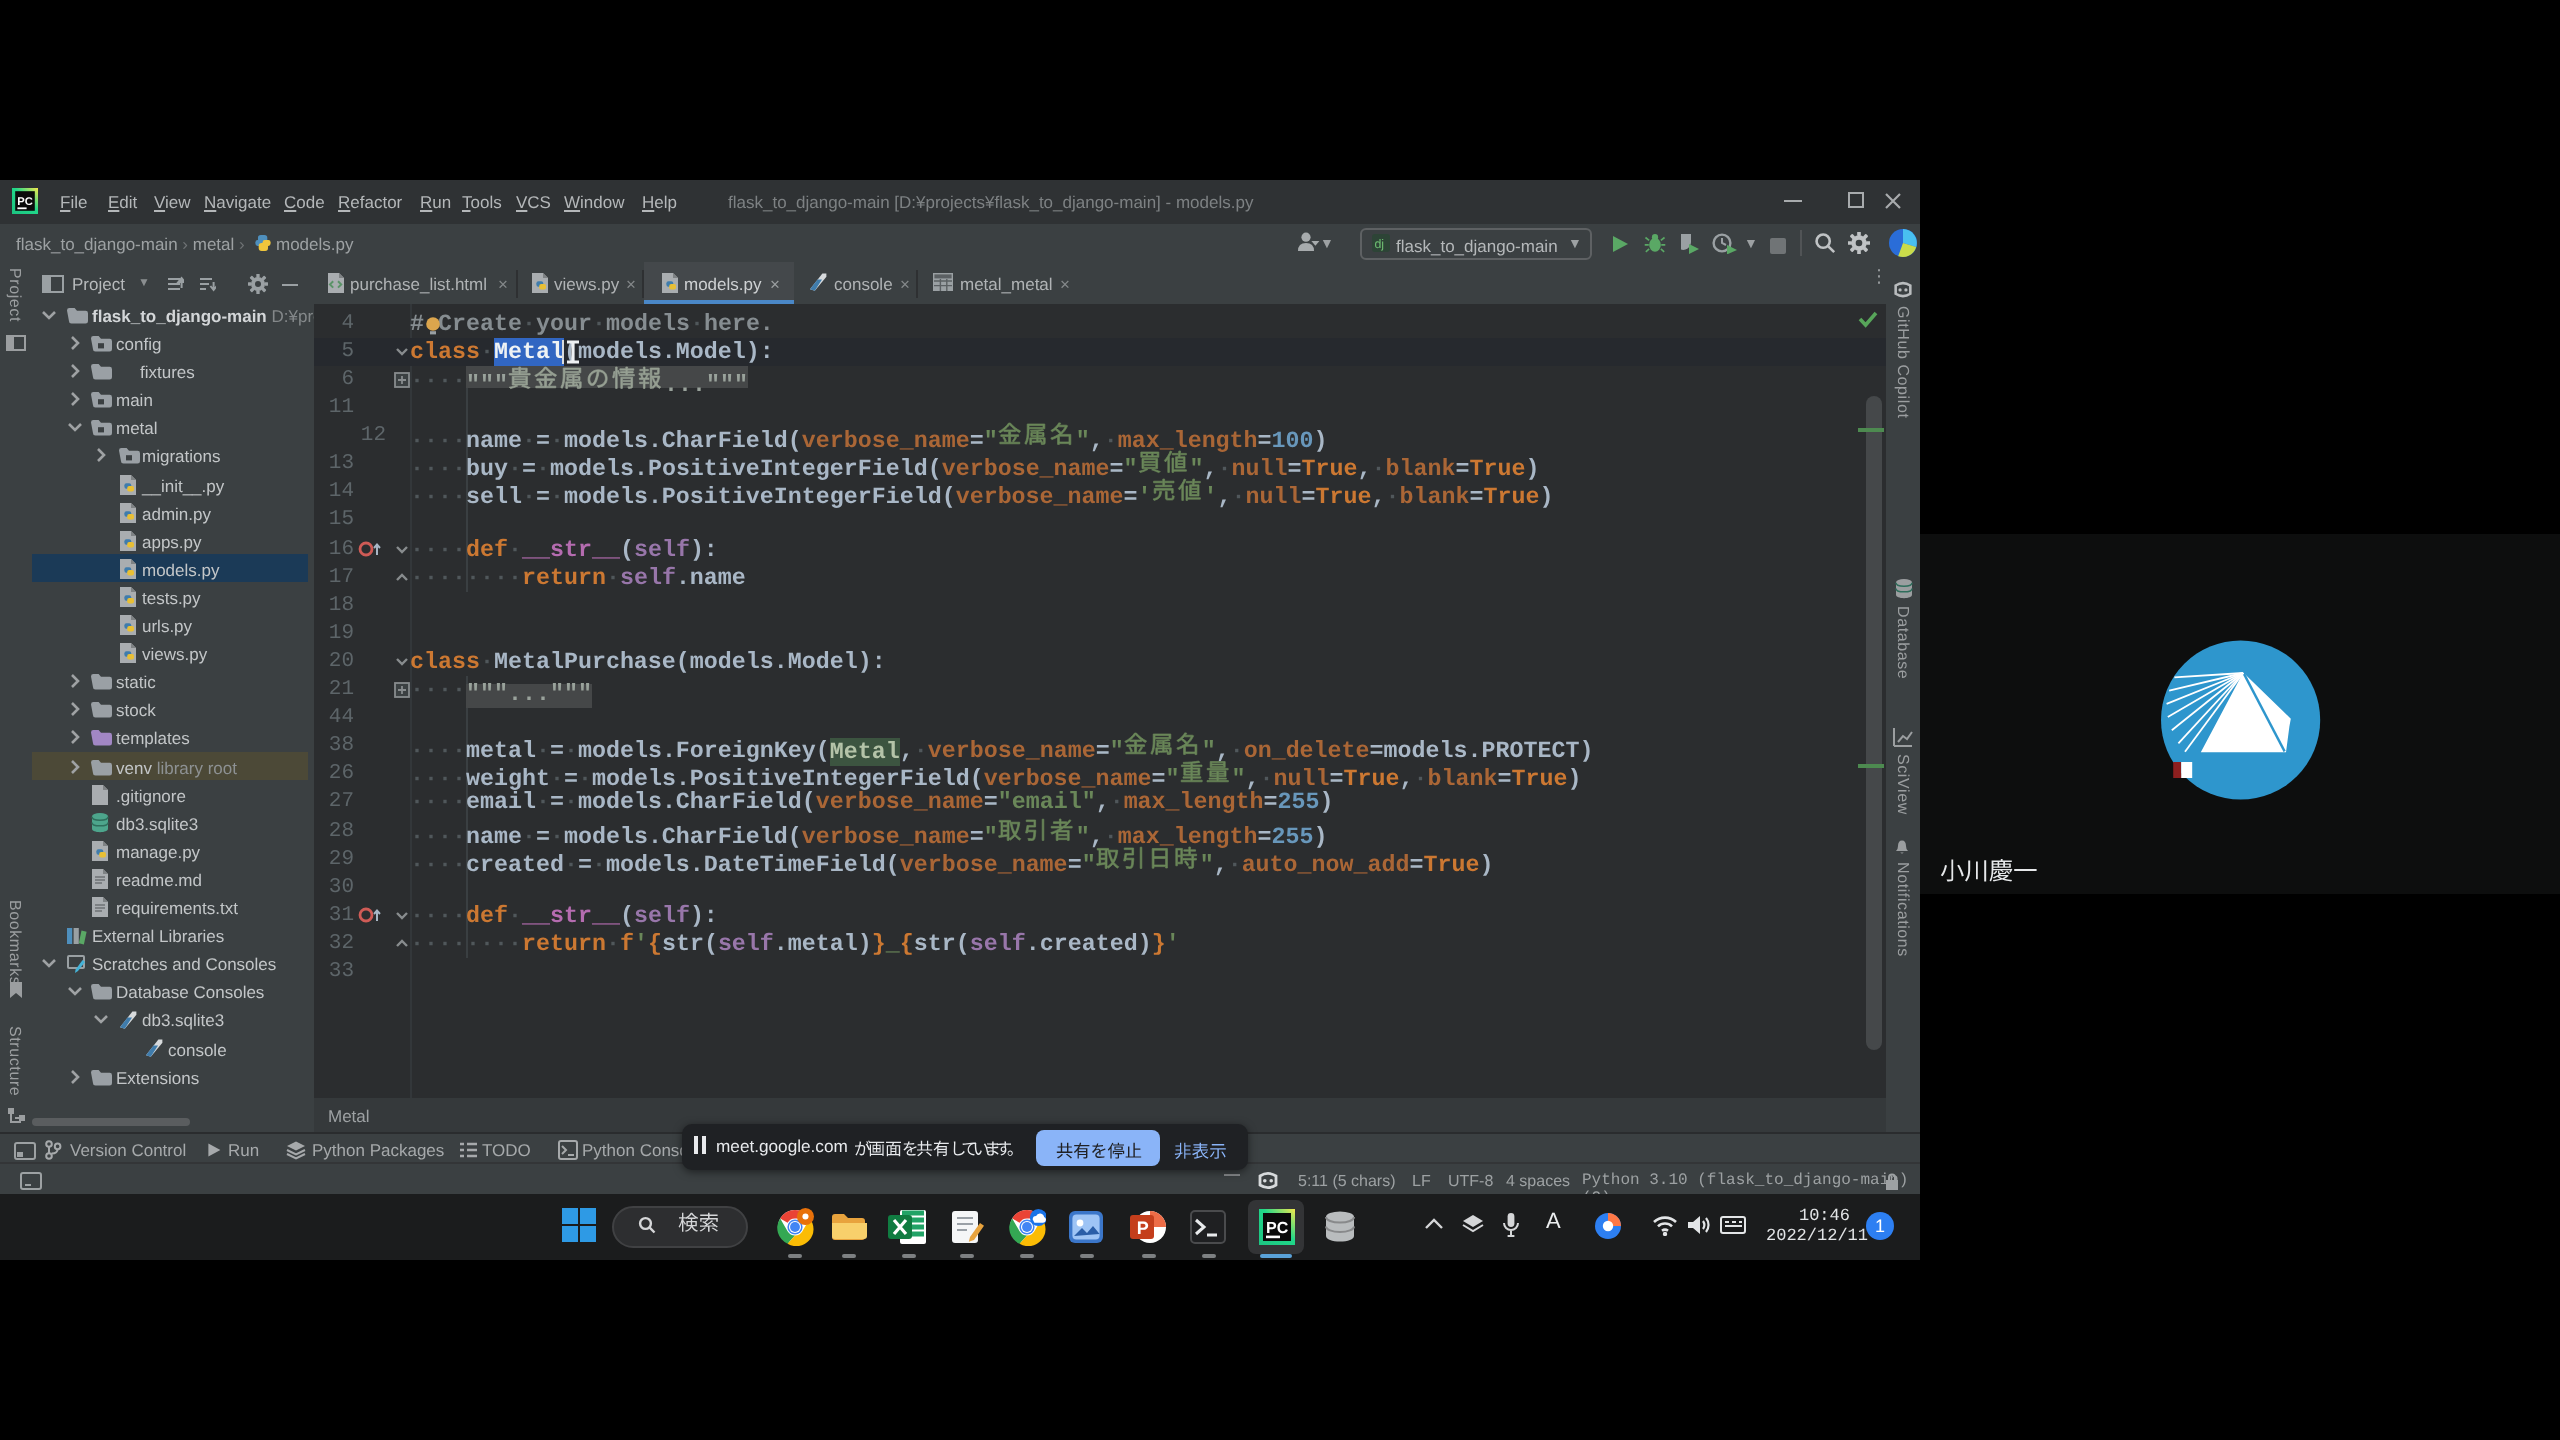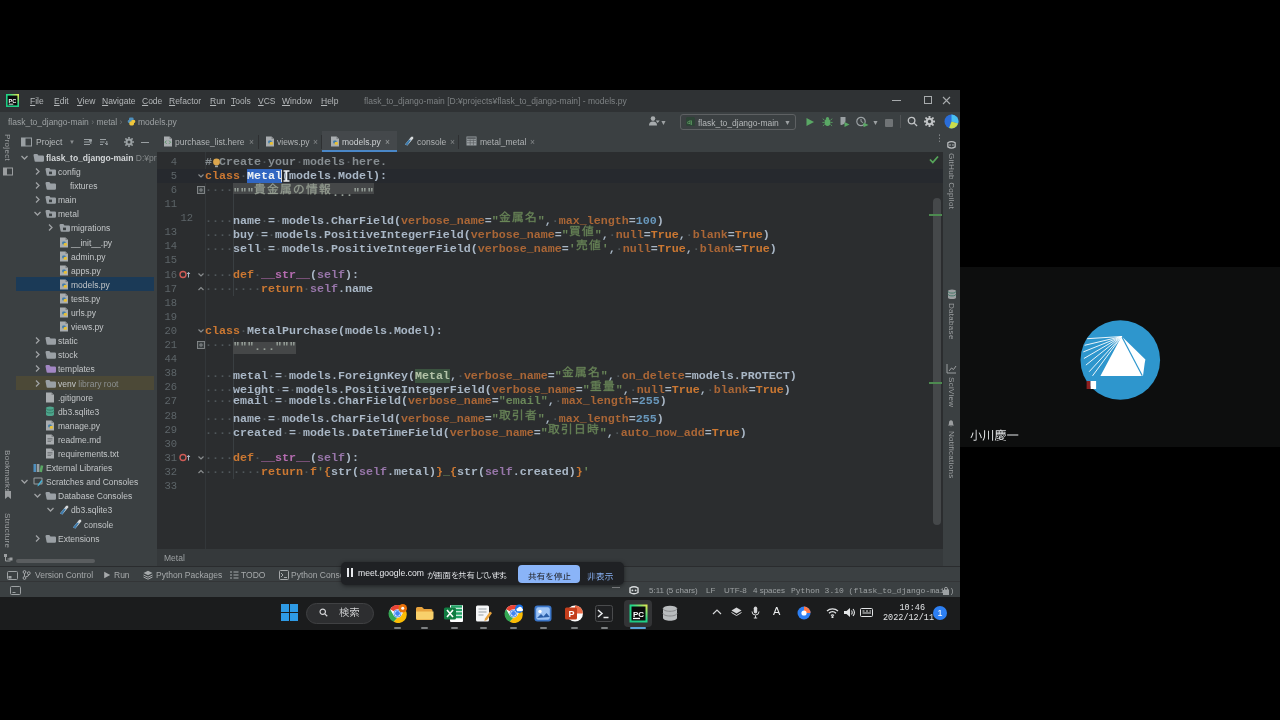--- a/index.html
+++ b/index.html
@@ -143,21 +143,21 @@
         <rect x="4.166666666666667" y="-0.16666666666666669" width="1.6666666666666667" height="2.0" rx="0.4166666666666667" fill="#9aa0a3" transform="rotate(315 5.0 5.0)"></rect>
         <circle cx="5.0" cy="5.0" r="3.5000000000000004" fill="#9aa0a3"></circle>
         <circle cx="5.0" cy="5.0" r="1.5" fill="#3b4042"></circle>
       </svg>
 <div class="abs" style="left:125px;top:10.5px;width:8px;height:1.2px;background:#9aa0a3"></div>
 <svg class="abs" style="left:147px;top:5px;" width="10" height="11" viewBox="0 0 10 11">
         <path d="M1 0.5 h5.5 L9 3 v7.5 h-8 z" fill="#a9adb0"></path>
 <path d="M6.5 0.5 L9 3 h-2.5 z" fill="#7e8284"></path>
 <path d="M3.6 4.6 L2 6.2 L3.6 7.8 M6.0 4.6 L7.6 6.2 L6.0 7.8" stroke="#5a9367" stroke-width="1" fill="none"></path>
       </svg>
-<div class="abs ui" style="left:159px;top:6px;color:#b0b3b5">purchase_list.here</div>
+<div class="abs ui" style="left:159px;top:6px;color:#b0b3b5">purchase_list.html</div>
 <div class="abs ui" style="left:233px;top:6px;color:#84888a">×</div>
 <div class="abs" style="left:242px;top:4px;width:1px;height:14px;background:#2e3032"></div>
 <svg class="abs" style="left:249px;top:5px;" width="10" height="11" viewBox="0 0 10 11">
         <path d="M1 0.5 h5.5 L9 3 v7.5 h-8 z" fill="#a9adb0"></path>
 <path d="M6.5 0.5 L9 3 h-2.5 z" fill="#7e8284"></path>
 <rect x="3.2" y="4.6" width="3.4" height="2.8" rx="1" fill="#3f7cac"></rect>
 <rect x="4.6" y="6" width="3.4" height="2.8" rx="1" fill="#e8bf35"></rect>
       </svg>
 <div class="abs ui" style="left:261px;top:6px;color:#b0b3b5">views.py</div>
 <div class="abs ui" style="left:297px;top:6px;color:#84888a">×</div>

